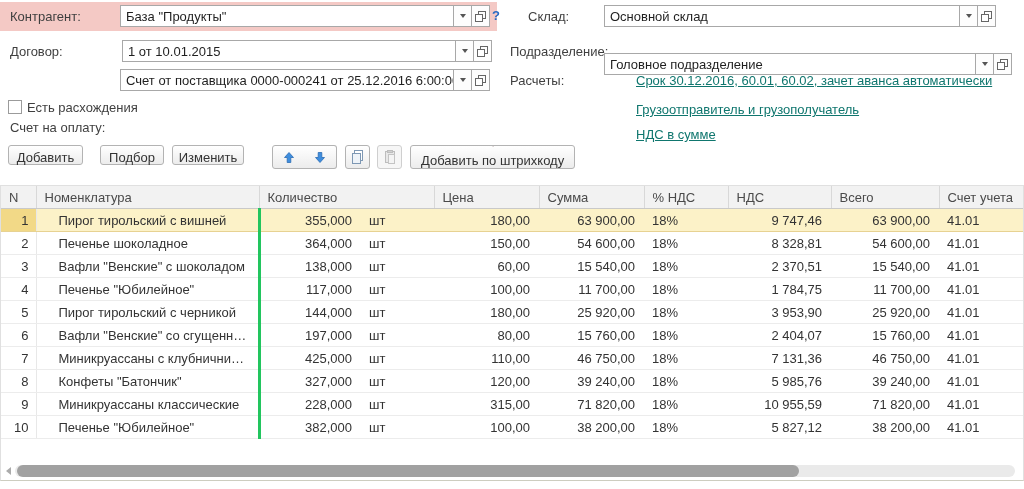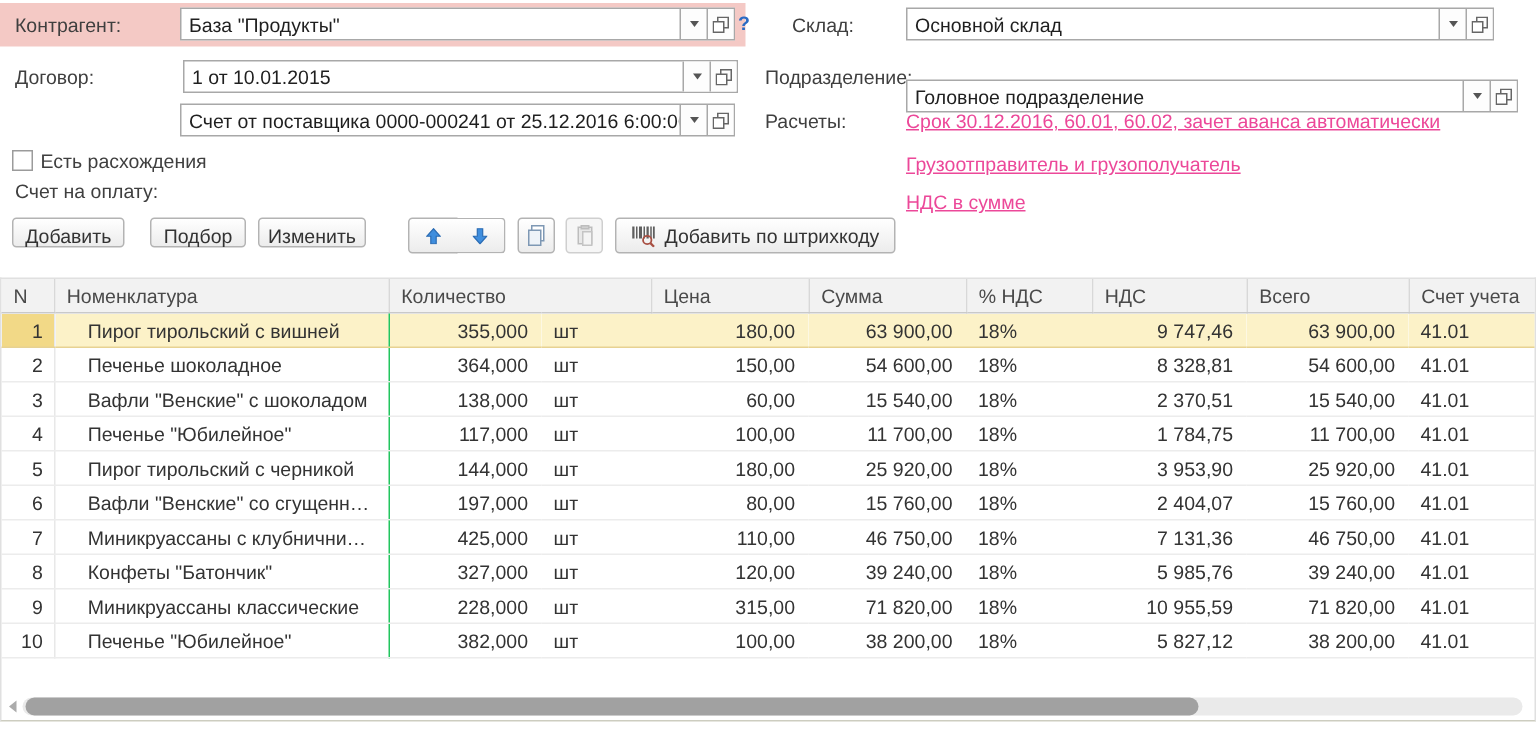--- a/index.html
+++ b/index.html
@@ -17,60 +17,60 @@
   }
   .field .val {
     flex:1; padding:3px 4px 0 5px; white-space:nowrap; overflow:hidden; color:#1f1f1f;
   }
   .field .fbtn {
     width:17px; border-left:1px solid #a8a8a8; background:#fdfdfd;
     display:flex; align-items:center; justify-content:center; cursor:pointer;
   }
   .tri-down { width:0; height:0; border-left:3px solid transparent; border-right:3px solid transparent; border-top:4px solid #555; }
   .help-q { position:absolute; color:#2a6bc4; font-weight:bold; cursor:pointer; }
-  .link { position:absolute; color:#ec4899; text-decoration:underline; white-space:nowrap; cursor:pointer; }
+  .link { position:absolute; color:#0f766e; text-decoration:underline; white-space:nowrap; cursor:pointer;margin-left:32px; }
   .cbx { position:absolute; width:12px; height:12px; background:#fff; border:1px solid #9b9b9b; cursor:pointer; }
   
   .tbtn {
     position:absolute; height:20px; box-sizing:border-box; border:1px solid #b3b3b3;
     border-radius:3px; background:linear-gradient(#ffffff,#ececec);
     color:#333; text-align:center; padding-top:4px; cursor:pointer; font-size:13px;
   }
   .icbtn {
     position:absolute; height:24px; box-sizing:border-box; border:1px solid #b3b3b3;
     background:linear-gradient(#ffffff,#ececec); display:flex; align-items:center; justify-content:center; cursor:pointer;
   }
   .icbtn.disabled { border-color:#cfcfcf; background:#f6f6f6; cursor:default; }
   .grp-l { border-radius:3px 0 0 3px; }
   .grp-r { border-radius:0 3px 3px 0; border-left:none; }
   .rnd { border-radius:3px; }
   .barcode-btn {
     position:absolute; height:24px; box-sizing:border-box; border:1px solid #b3b3b3; border-radius:3px;
     background:linear-gradient(#ffffff,#ececec); display:flex; align-items:center; gap:6px;
-    padding:0 10px; cursor:pointer; font-size:13px; color:#333;
+    padding:0 10px; cursor:pointer; font-size:13px; color:#333;flex-direction:column;
   }
   
   .grid-wrap {
     position:absolute; left:0; top:185px; width:1024px; height:296px;
     border:1px solid #e0e0e0; border-bottom:1px solid #cdcdc0; box-sizing:border-box; background:#fff;
   }
   table.grid { border-collapse:collapse; table-layout:fixed; width:1022px; }
   .grid thead th {
     height:22px; background:#f2f2f2; border-bottom:1px solid #c9c9c9; border-right:1px solid #d8d8d8;
     font-weight:normal; text-align:left; padding:0 0 0 8px; color:#4a4a4a; font-size:13px; white-space:nowrap; overflow:hidden;
   }
   .grid thead th:last-child { border-right:none; }
   .grid tbody td {
     height:22px; border-bottom:1px solid #ececec; font-size:13px; color:#333;
     white-space:nowrap; overflow:hidden;
   }
   .grid td.r { text-align:right; padding:0 9px 0 4px; }
   .grid td.l { text-align:left; padding:0 4px 0 8px; }
   .grid td.c0 { padding-right:7px; border-right:1px solid #e8e8e8; }
-  .grid td.c1 { border-right:1px solid #22c55e;padding-left:22px; }
+  .grid td.c1 { border-right:3px solid #22c55e;padding-left:22px; }
   .grid tr.selected td { background:#fcf2c8; border-bottom:1px solid #e7d292; }
   .grid tr.selected td.c0 { background:#f2d987; }
   
   .hscroll { position:absolute; left:4px; bottom:3px; width:1012px; height:12px; }
   .hs-arrow { position:absolute; left:1px; top:2px; width:0; height:0;
     border-top:4px solid transparent; border-bottom:4px solid transparent; border-right:5px solid #ababab; cursor:pointer; }
   .hs-track { position:absolute; left:10px; top:0; width:1000px; height:12px; background:#eaeaea; border-radius:6px; }
   .hs-thumb { position:absolute; left:2px; top:0; width:782px; height:12px; background:#a1a1a1; border-radius:6px; cursor:pointer; }
 </style>
 </head>

